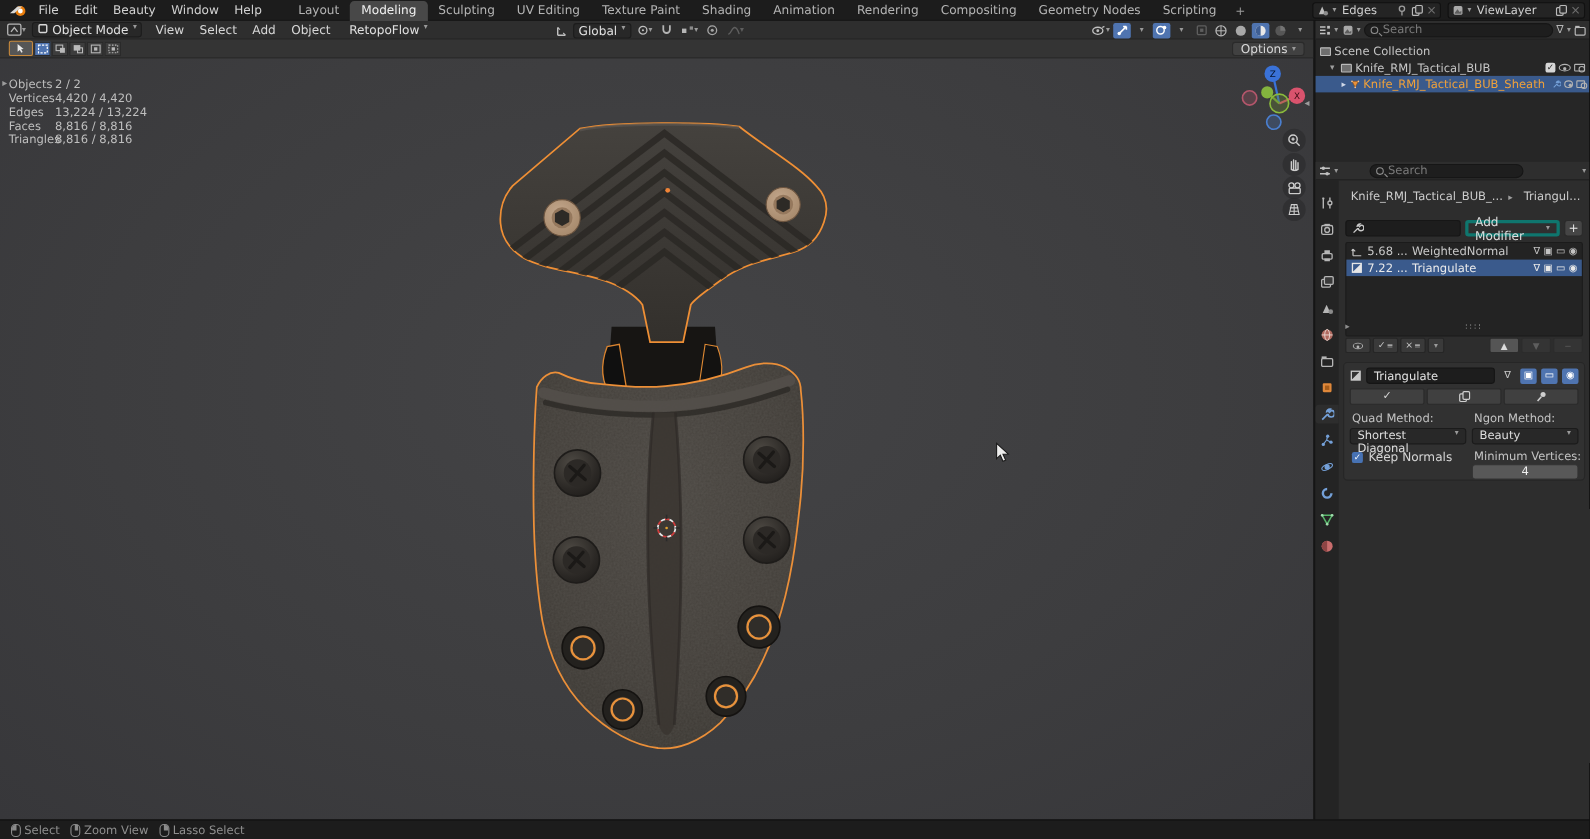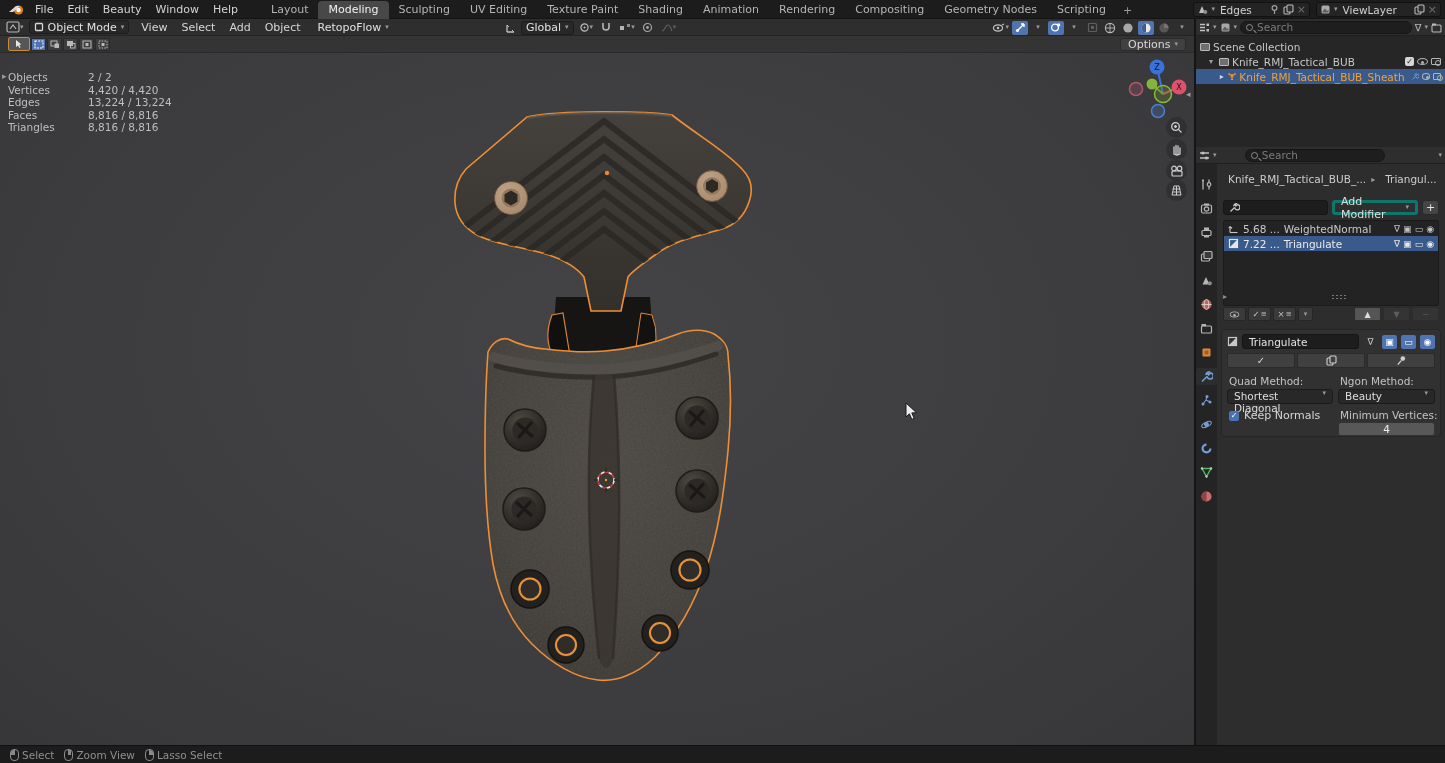--- a/index.html
+++ b/index.html
@@ -22,42 +22,42 @@
   .tb-widget { display:flex; align-items:center; background:#242424; border:1px solid #111;
     border-radius:3px; height:15px; padding:0 3px; gap:3px; }
   .tb-widget .wlabel { color:#d0d0d0; font-size:10.5px; padding:0 14px 0 2px; }
   .mini-ico { width:11px; height:11px; display:inline-block; }
   
   #viewport { position:absolute; left:0; top:19px; width:1194px; height:726px; overflow:hidden;
     background:radial-gradient(ellipse at 50% 45%, #444446 0%, #3d3d3f 60%, #37373a 100%); }
   .vp-header { position:absolute; left:0; top:0; right:0; height:17px; background:#2e2e2e;
     display:flex; align-items:center; border-bottom:1px solid #232323; z-index:5;}
   .vp-header .menu { padding:0 7px; color:#d6d6d6; font-size:11px; }
-  .mode-btn { display:flex; align-items:center; gap:4px; background:#282828; border:1px solid #1c1c1c;
+  .mode-btn { display:flex; align-items:flex-start; gap:4px; background:#282828; border:1px solid #1c1c1c;
     border-radius:3px; height:14px; padding:0 4px; margin:0 5px; color:#e0e0e0; }
   .chev { font-size:7px; color:#9a9a9a; line-height:1; }
   .vp-center { position:absolute; left:505px; top:0; height:17px; display:flex; align-items:center; gap:4px; }
   .vp-right { position:absolute; right:4px; top:1px; height:15px; display:flex; align-items:center; gap:2px; }
   .hbtn { display:flex; align-items:center; justify-content:center; height:14px; min-width:16px;
     border-radius:2px; padding:0 1px; }
   .hbtn.on { background:#4f74b0; }
   .hbtn.dim { opacity:.45; }
   .tool-header { position:absolute; left:0; top:17px; right:0; height:17px; background:#343434;
     border-bottom:1px solid #2a2a2a; display:flex; align-items:center; z-index:5; }
   .tool-active { width:22px; height:14px; margin-left:8px; background:#565656; border:1px solid #c98a3c;
     border-radius:2px; display:flex; align-items:center; justify-content:center; }
   .selmode { width:15px; height:13px; background:#3d3d3d; border:1px solid #2a2a2a; margin-left:1px;
     display:flex; align-items:center; justify-content:center; }
   .selmode.on { background:#4f74b0; }
   .selmode:first-of-type { margin-left:10px; }
   .options-btn { position:absolute; right:8px; top:2px; background:#414141; border:1px solid #2a2a2a;
     border-radius:3px; height:13px; display:flex; align-items:center; gap:4px; padding:0 7px; color:#d8d8d8; }
   
   #stats { position:absolute; left:8px; top:52px; z-index:4; color:#bfbfbf; font-size:10.5px; line-height:12.5px; }
-  #stats .srow { display:flex;gap:38px; }
+  #stats .srow { display:flex; }
   #stats .slabel { width:40px; }
   #stats .sval { margin-left:2px; }
   .edge-arrow { position:absolute; color:#9c9c9c; font-size:9px; z-index:6; }
   
   .navbtn { position:absolute; left:1166px; width:21px; height:21px; border-radius:50%;
     background:rgba(42,42,44,.6); display:flex; align-items:center; justify-content:center; z-index:6; }
   
   #splitter { position:absolute; left:1194px; top:19px; width:2px; height:726px; background:#151515; }
   #outliner { position:absolute; left:1196px; top:19px; width:249px; height:128px; background:#262626; }
   .panel-header { height:17px; background:#2e2e2e; border-bottom:1px solid #1f1f1f;

